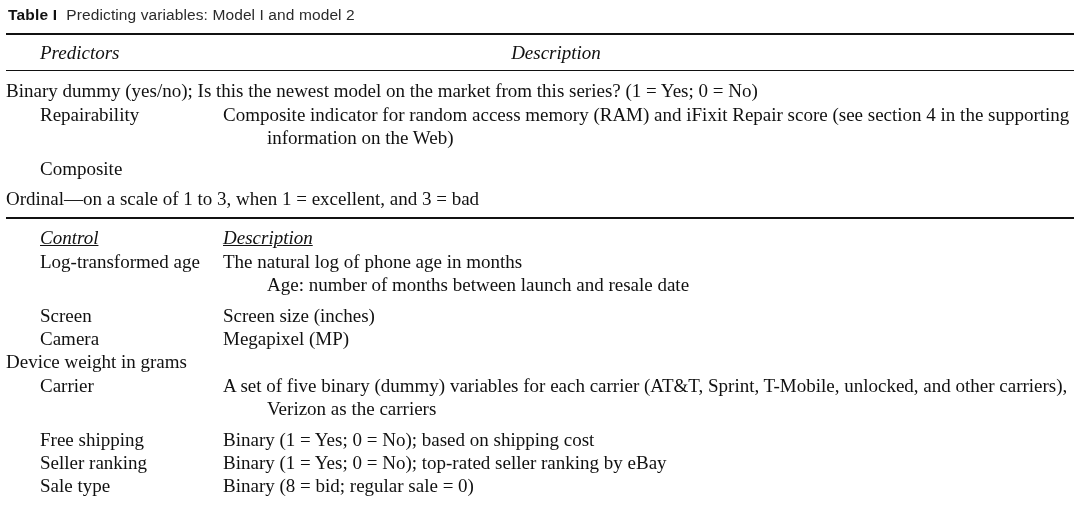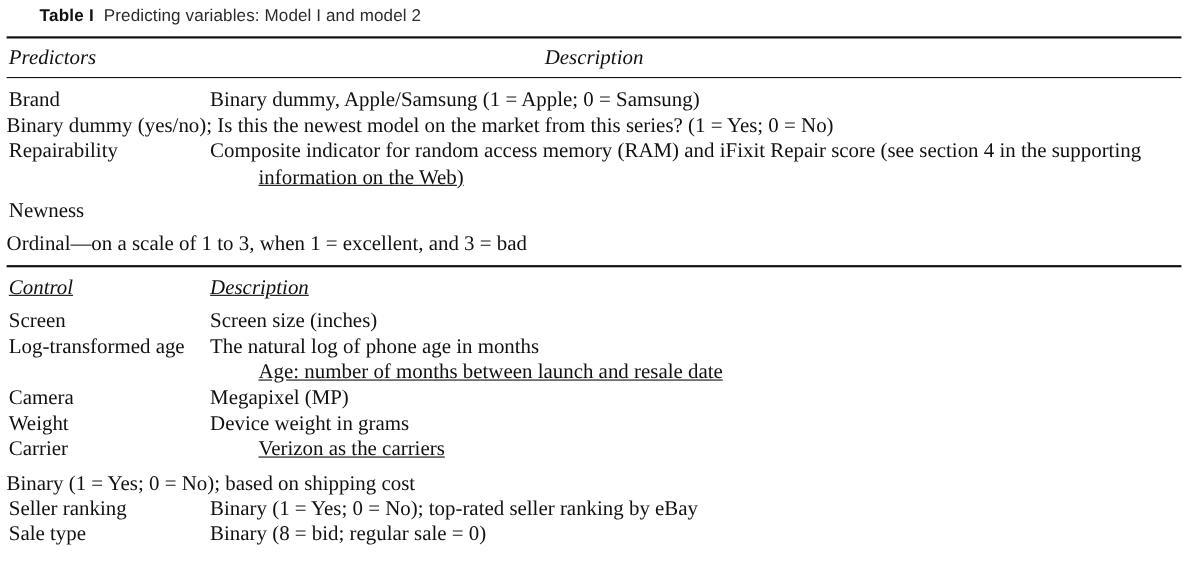--- a/index.html
+++ b/index.html
@@ -31,21 +31,20 @@
     font-size: 15.5px;
     line-height: 1.35;
     color: #2b2b2b;
     padding: 5px 0 7px 2px;
     white-space: nowrap;
   }
   .caption .cap-label {
     font-weight: bold;
     color: #111111;
     letter-spacing: 0.2px;
-    margin-left: 28px;
   }
   .caption .cap-text {
     font-weight: normal;
     margin-left: 9px;
     letter-spacing: 0.1px;
   }
 
   
   .rule {
     height: 0;
@@ -64,20 +63,21 @@
     align-items: flex-start;
     font-size: 19px;
     line-height: 23.4px;
   }
   .col-pred {
     flex: 0 0 185px;
     width: 185px;
     padding-left: 2px;
     box-sizing: border-box;
     white-space: nowrap;
+    margin-left: 32px;
   }
   .col-desc {
     flex: 1 1 auto;
     padding-left: 0;
     padding-right: 2px;
     box-sizing: border-box;
     
     padding-left: 22px;
     text-indent: -22px;
   }
@@ -107,21 +107,20 @@
 
   .body-block-top { padding-top: 8px; }
   .body-block-bottom { padding-bottom: 7px; }
 
   .trow.spaced-above { padding-top: 7px; }
 
   .desc-cont {
     display: block;
     padding-left: 22px;
     text-indent: 0;
-    text-decoration: underline;
   }
 
   .nowrap-line { white-space: nowrap; }
 </style>
 </head>
 <body>
 
 <div class="table-figure">
 
   <div class="caption">
@@ -132,87 +131,84 @@
 
   <div class="thead-row">
     <div class="col-pred">Predictors</div>
     <div class="col-desc">Description</div>
   </div>
 
   <hr class="rule rule-thin">
 
   <div class="body-block-top body-block-bottom">
 
-    <div class="trow">
-      <div class="col-pred">Brand</div>
-      <div class="col-desc">Binary dummy, Apple/Samsung (1 = Apple; 0 = Samsung)</div>
-    </div>
 
     <div class="trow">
       <div class="col-desc">Binary dummy (yes/no); Is this the newest model on the market from this series? (1 = Yes; 0 = No)</div>
     </div>
 
     <div class="trow">
       <div class="col-pred">Repairability</div>
       <div class="col-desc">
         <span>Composite indicator for random access memory (RAM) and iFixit Repair score (see section 4 in the supporting</span>
         <span class="desc-cont">information on the Web)</span>
       </div>
     </div>
 
     <div class="trow spaced-above">
-      <div class="col-pred">Newness</div>
+      <div class="col-pred">Composite</div>
     </div>
 
     <div class="trow spaced-above">
       <div class="col-desc">Ordinal—on a scale of 1 to 3, when 1 = excellent, and 3 = bad</div>
     </div>
 
   </div>
 
   <hr class="rule">
 
   <div class="body-block-bottom">
 
     <div class="trow subhead">
       <div class="col-pred">Control</div>
       <div class="col-desc">Description</div>
-    </div>
-
-    <div class="trow spaced-above">
-      <div class="col-pred">Screen</div>
-      <div class="col-desc">Screen size (inches)</div>
     </div>
 
     <div class="trow">
       <div class="col-pred">Log-transformed age</div>
       <div class="col-desc">
         <span>The natural log of phone age in months</span>
         <span class="desc-cont">Age: number of months between launch and resale date</span>
       </div>
     </div>
 
+    <div class="trow spaced-above">
+      <div class="col-pred">Screen</div>
+      <div class="col-desc">Screen size (inches)</div>
+    </div>
+
     <div class="trow">
       <div class="col-pred">Camera</div>
       <div class="col-desc">Megapixel (MP)</div>
     </div>
 
     <div class="trow">
-      <div class="col-pred">Weight</div>
       <div class="col-desc">Device weight in grams</div>
     </div>
 
     <div class="trow">
       <div class="col-pred">Carrier</div>
       <div class="col-desc">
+        <span class="nowrap-line">A set of five binary (dummy) variables for each carrier (AT&amp;T, Sprint, T-Mobile, unlocked, and other carriers),</span>
         <span class="desc-cont">Verizon as the carriers</span>
       </div>
     </div>
 
     <div class="trow spaced-above">
+      <div class="col-pred">Free shipping</div>
       <div class="col-desc">Binary (1 = Yes; 0 = No); based on shipping cost</div>
     </div>
 
     <div class="trow">
       <div class="col-pred">Seller ranking</div>
       <div class="col-desc">Binary (1 = Yes; 0 = No); top-rated seller ranking by eBay</div>
     </div>
 
     <div class="trow">
       <div class="col-pred">Sale type</div>

